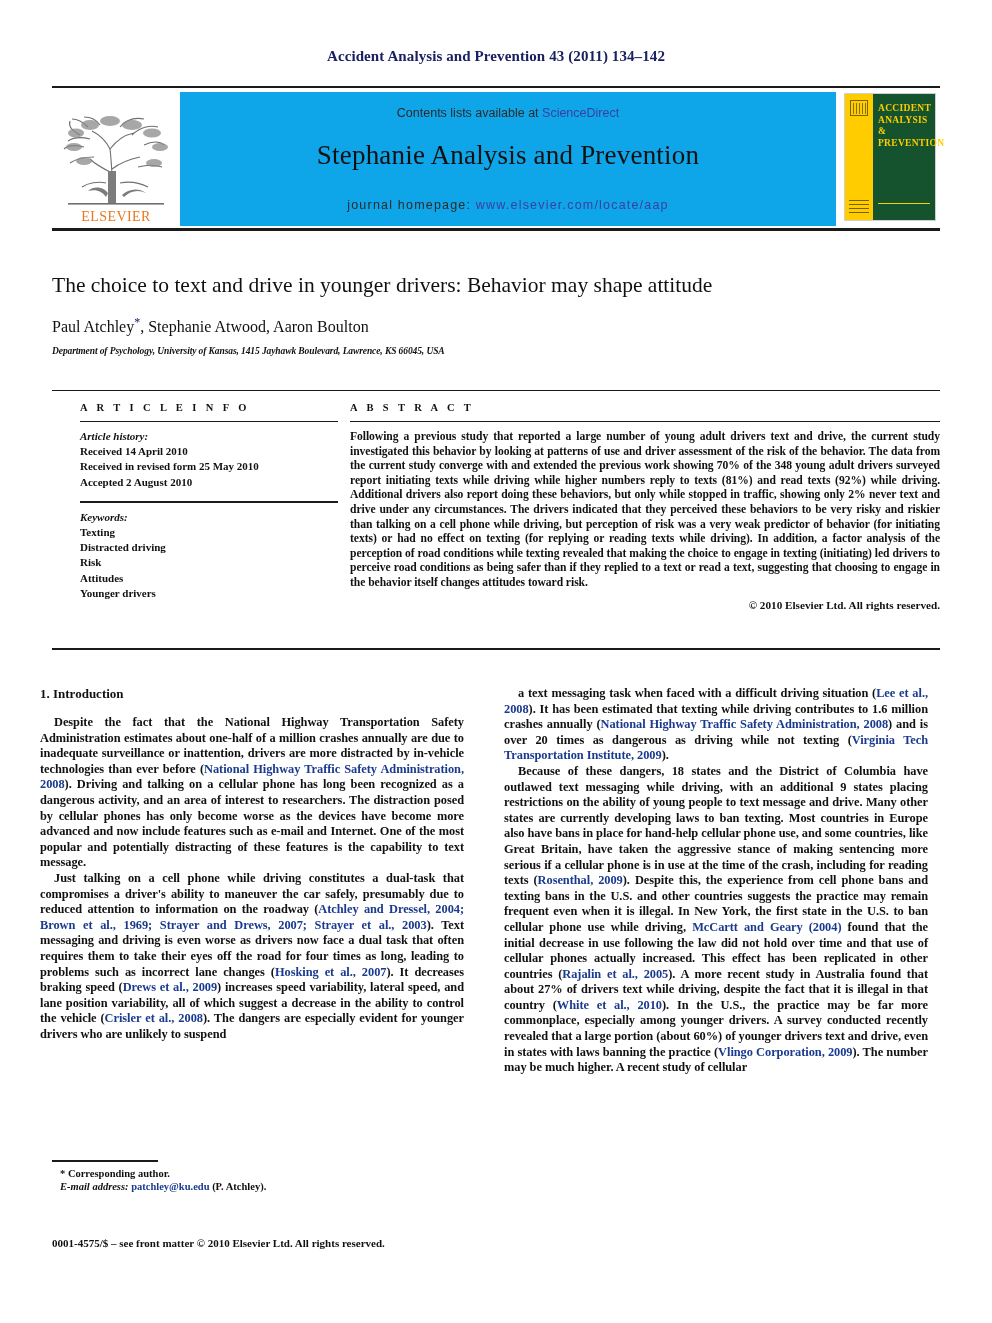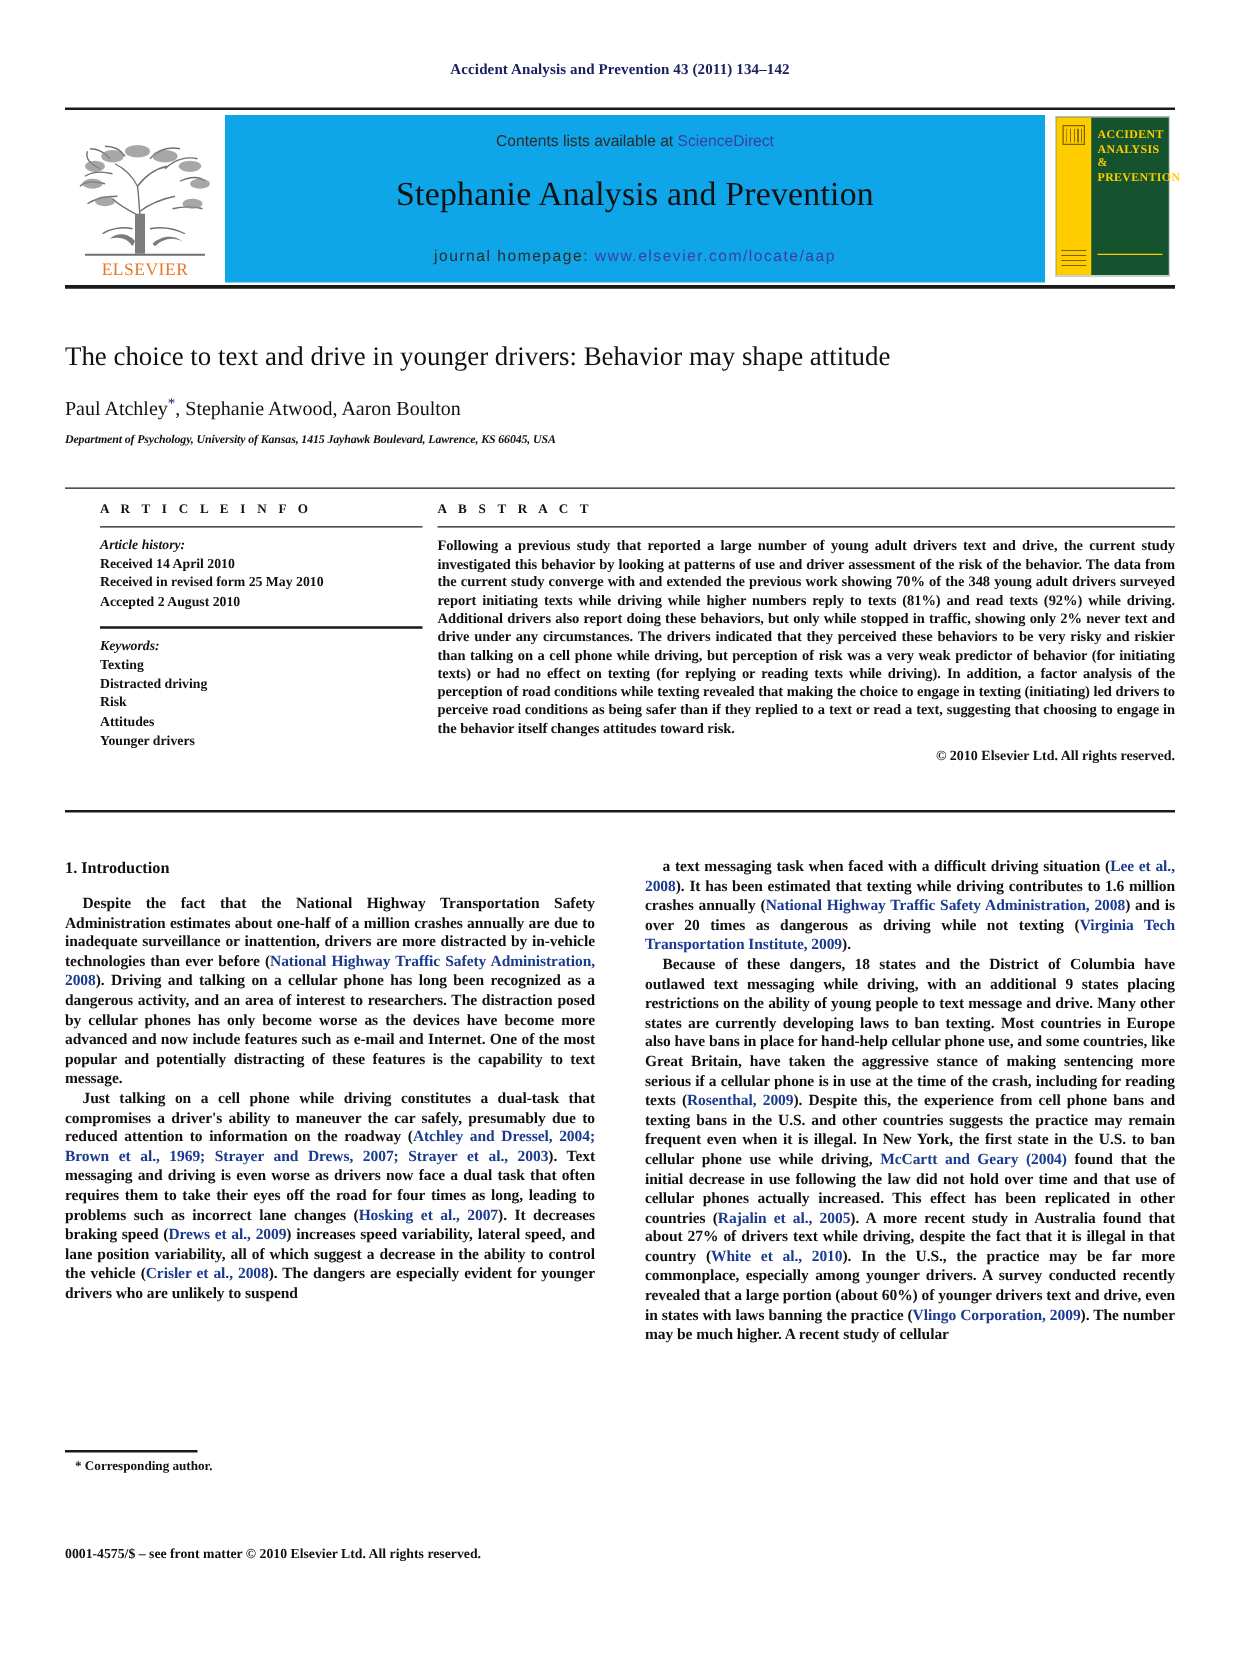--- a/index.html
+++ b/index.html
@@ -24,21 +24,21 @@
 
   
   .running-head {
     position: absolute;
     top: 48px;
     left: 0;
     width: 992px;
     text-align: center;
     font-family: "Liberation Serif", serif;
     font-weight: bold;
-    font-size: 12px;
+    font-size: 15px;
     color: #1a2161;
     letter-spacing: 0.1px;
   }
 
   
   .masthead {
     position: absolute;
     left: 52px;
     top: 86px;
     width: 888px;
@@ -312,21 +312,21 @@
     left: 52px;
     top: 648px;
     width: 888px;
     height: 1.5px;
     background: #1a1a1a;
   }
 
   
   .body-cols {
     position: absolute;
-    left: 52px;
+    left: 40px;
     top: 686px;
     width: 888px;
     display: flex;
     flex-direction: row;
     justify-content: center;
   }
   .bcol { width: 424px; flex: 0 0 424px; }
   .bcol.right { margin-left: 40px; }
 
   .section-title {
@@ -511,19 +511,20 @@
       <div>
           <p class="body first"><span>a text messaging task when faced with a difficult driving situation (</span><span class="ref">Lee et al., 2008</span><span>). It has been estimated that texting while driving contributes to 1.6 million crashes annually (</span><span class="ref">National Highway Traffic Safety Administration, 2008</span><span>) and is over 20 times as dangerous as driving while not texting (</span><span class="ref">Virginia Tech Transportation Institute, 2009</span><span>).</span></p>
           <p class="body"><span>Because of these dangers, 18 states and the District of Columbia have outlawed text messaging while driving, with an additional 9 states placing restrictions on the ability of young people to text message and drive. Many other states are currently developing laws to ban texting. Most countries in Europe also have bans in place for hand-help cellular phone use, and some countries, like Great Britain, have taken the aggressive stance of making sentencing more serious if a cellular phone is in use at the time of the crash, including for reading texts (</span><span class="ref">Rosenthal, 2009</span><span>). Despite this, the experience from cell phone bans and texting bans in the U.S. and other countries suggests the practice may remain frequent even when it is illegal. In New York, the first state in the U.S. to ban cellular phone use while driving, </span><span class="ref">McCartt and Geary (2004)</span><span> found that the initial decrease in use following the law did not hold over time and that use of cellular phones actually increased. This effect has been replicated in other countries (</span><span class="ref">Rajalin et al., 2005</span><span>). A more recent study in Australia found that about 27% of drivers text while driving, despite the fact that it is illegal in that country (</span><span class="ref">White et al., 2010</span><span>). In the U.S., the practice may be far more commonplace, especially among younger drivers. A survey conducted recently revealed that a large portion (about 60%) of younger drivers text and drive, even in states with laws banning the practice (</span><span class="ref">Vlingo Corporation, 2009</span><span>). The number may be much higher. A recent study of cellular</span></p>
         </div>
     </div>
   </div>
 
   <div class="footnote">
     <div class="footnote-rule"></div>
     <div class="fn-line">* Corresponding author.</div>
+    <div class="fn-line"><span class="it">E-mail address: </span><span class="mail">patchley@ku.edu</span><span> (P. Atchley).</span></div>
   </div>
 
   <div class="issn-block">
     <div>0001-4575/$ – see front matter © 2010 Elsevier Ltd. All rights reserved.</div>
   </div>
 
 </div>
 
 </body></html>

